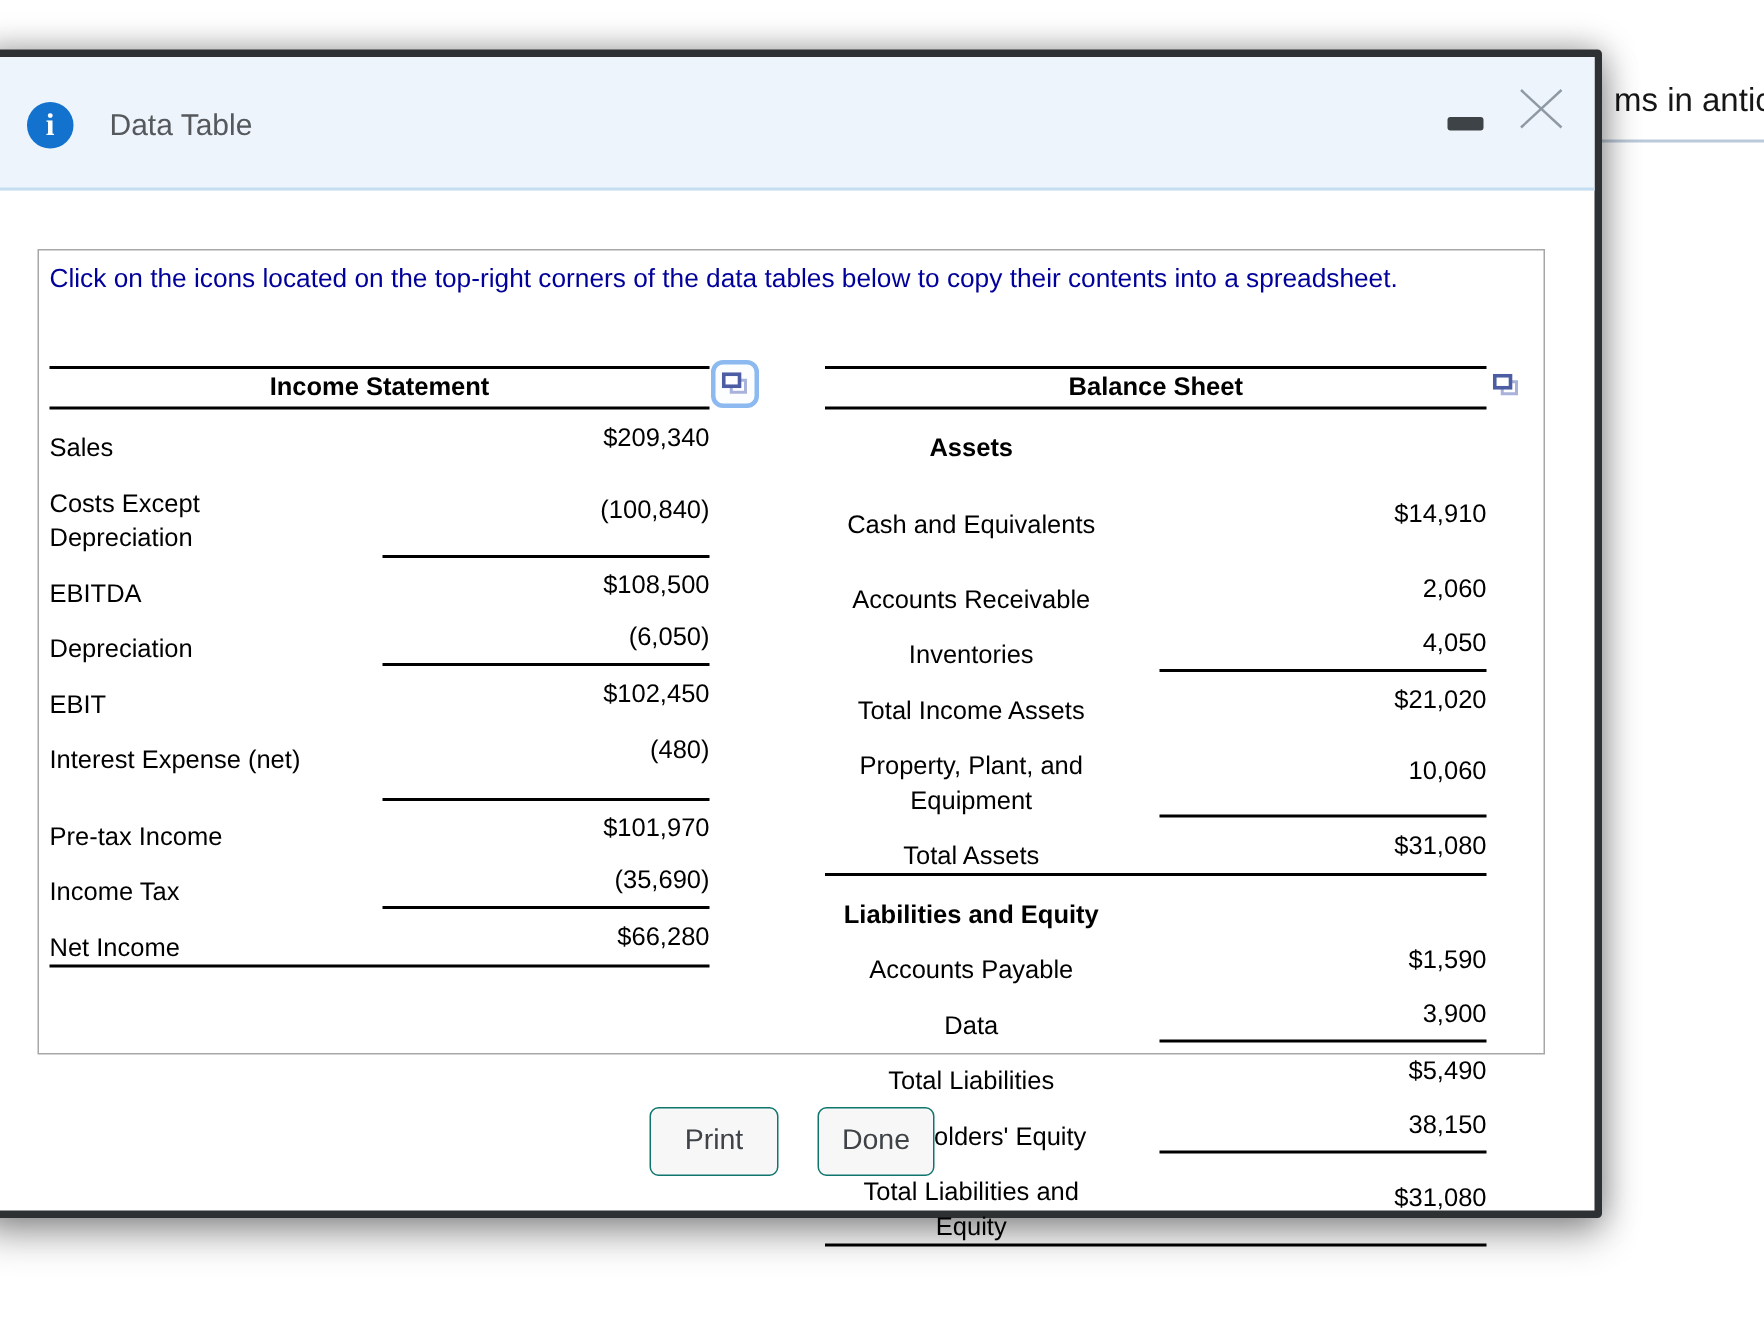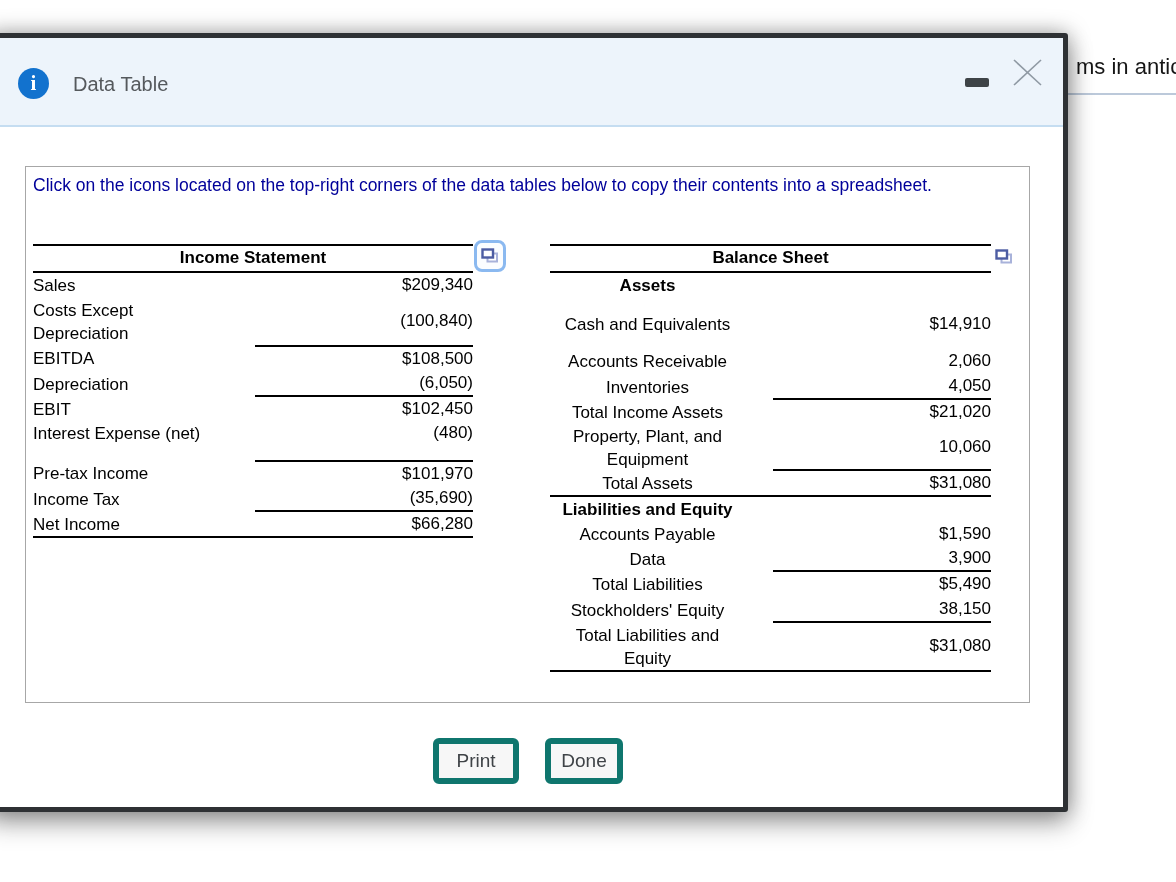--- a/index.html
+++ b/index.html
@@ -62,21 +62,21 @@
   .fin-table { position:absolute; font-size:17px; color:#000; }
   .tbl-income  { left:33px;  top:244px; width:440px; }
   .tbl-balance { left:550px; top:244px; width:441px; }
   .t-title {
     font-weight:bold; text-align:center; padding:2px 0 3px;
     border-top:2px solid #000; border-bottom:2px solid #000;
   }
   .t-row { display:flex; align-items:center; min-height:24.5px; }
   .t-row.full-rule { border-bottom:2.5px solid #000; }
   .t-row.section .t-label { font-weight:bold; }
-  .t-label { line-height:23px; padding-top:1px; }
+  .t-label { line-height:23px; padding-top:14px; }
   .tbl-income  .t-label { width:186px; }
   .tbl-balance .t-label { width:195px;text-align:center; }
   .t-value {
     width:218px; margin-left:auto; align-self:stretch;
     display:flex; align-items:center; justify-content:flex-end;
     text-align:right; line-height:24px;
   }
   .t-value.rt { border-top:2px solid #000; }
   .t-value.rb { border-bottom:2px solid #000; }
   
@@ -85,21 +85,21 @@
     position:absolute; left:474px; top:240px; width:32px; height:32px;
     border:3px solid var(--focus-ring,#8bb9f0); border-radius:8px; background:#fbfdff;
   }
   .copy-btn.plain {
     position:absolute; left:993px; top:247px; width:22px; height:19px;
     border:none; background:transparent;
   }
   
   .dlg-btn {
     position:absolute; top:738px; height:46px;
-    background:#f7f7f7; border:6px solid #0f766e; border-radius:6px;
+    background:#f7f7f7; border:1px solid #0f766e; border-radius:6px;
     font-family:"Liberation Sans", sans-serif; font-size:19px; color:#3f4347;
     cursor:pointer;
   }
   .dlg-btn.print { left:433px; width:86px; }
   .dlg-btn.done  { left:545px; width:78px; }
 </style>
 </head>
 <body>
 
 <div class="screen">

